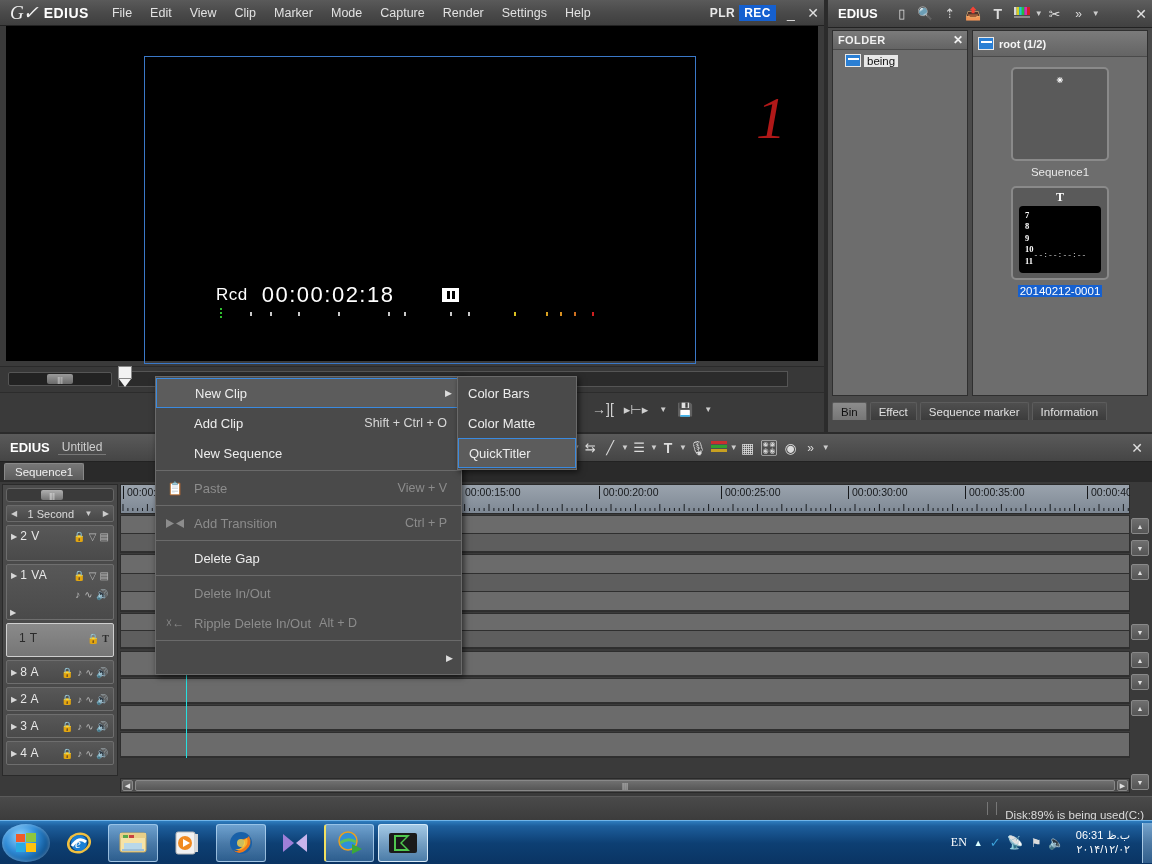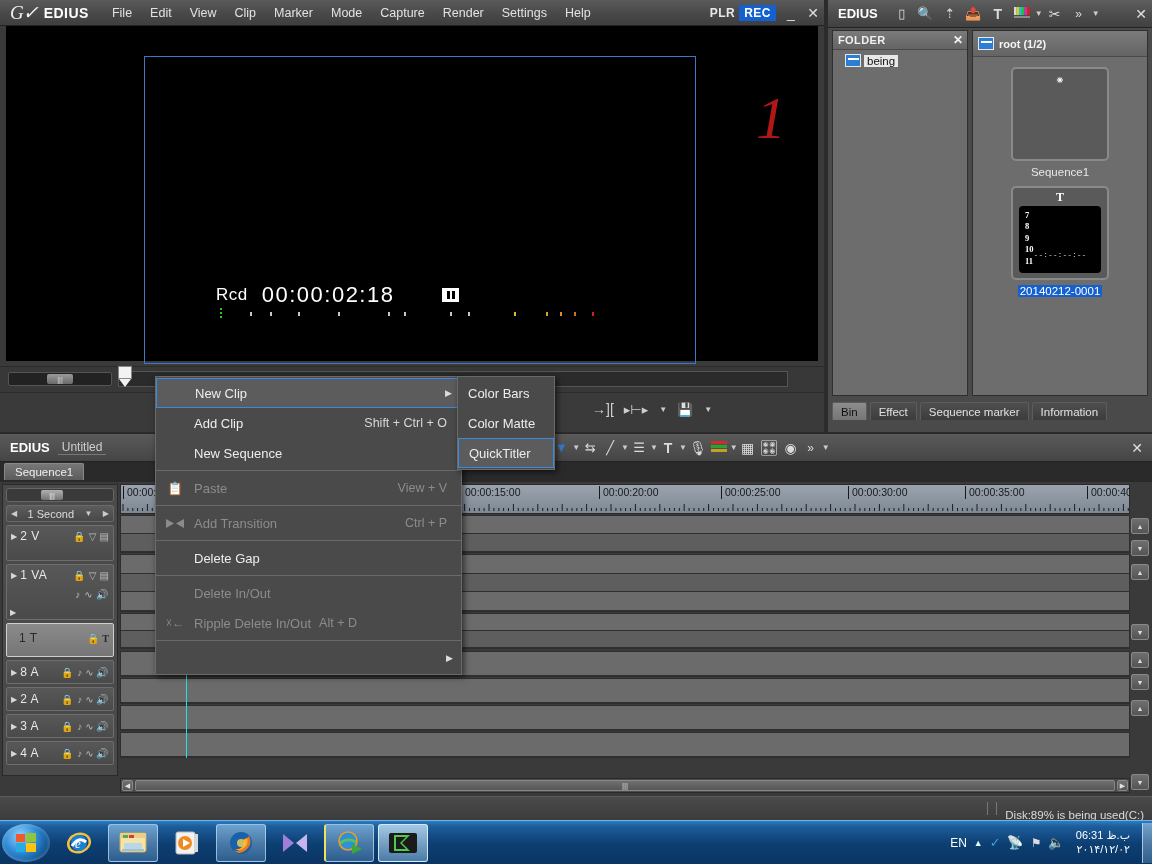--- a/index.html
+++ b/index.html
@@ -196,21 +196,21 @@
      background:radial-gradient(circle at 38% 32%,#8fd2ff 0%,#2e8ad6 42%,#0c4b86 78%,#062f56 100%);
      display:flex; align-items:center; justify-content:center;
      box-shadow:0 0 4px rgba(255,255,255,.4) inset;}
   .tbtn { width:50px; height:38px; margin-left:4px; display:flex; align-items:center; justify-content:center;
      border-radius:3px; }
   .tbtn.open { background:linear-gradient(180deg,rgba(190,225,255,.5),rgba(110,170,220,.35));
      border:1px solid rgba(200,230,255,.65);}
   .tbtn.active { background:linear-gradient(180deg,rgba(215,240,255,.72),rgba(140,195,235,.5));
      border:1px solid rgba(230,245,255,.85);}
   #tray { margin-left:auto; display:flex; align-items:center; gap:7px; padding-right:4px;}
-  #tray .lang { font-size:12px; color:#fff; }
+  #tray .lang { font-size:12px; color:#fff;font-family:Liberation Serif, serif; }
   #clock { display:flex; flex-direction:column; align-items:flex-end; line-height:1.25;
      font-size:11px; color:#fff; padding:0 4px;}
   #showdesk { width:10px; height:40px; margin-left:4px;
      background:linear-gradient(180deg,rgba(220,240,255,.45),rgba(140,190,230,.3));
      border-left:1px solid rgba(210,235,255,.7);}
 
   
   #ctxmenu { left:155px; top:376px; width:307px;
      background:#4a4a4a; border:1px solid #6a6a6a; z-index:90;
      box-shadow:2px 2px 6px rgba(0,0,0,.6); padding:1px 0;}
@@ -218,21 +218,21 @@
      font-size:13px; color:#ededed; cursor:default;}
   .mi .ico { width:38px; display:flex; align-items:center; justify-content:center; }
   .mi .txt { flex:1; }
   .mi .acc { color:#d8d8d8; font-size:12.5px; padding-right:6px;}
   .mi .arrow { font-size:9px; color:#ddd; padding-left:6px;}
   .mi.disabled { color:#8c8c8c; }
   .mi.disabled .acc { color:#8c8c8c; }
   .mi.hl { background:#5c5c5c; border:1px solid #3a8ae0; height:30px; }
   .msep { height:1px; background:#6a6a6a; margin:2px 0; }
 
-  #submenu { left:457px; top:376px; width:98px; background:#4a4a4a;
+  #submenu { left:457px; top:376px; width:120px; background:#4a4a4a;
      border:1px solid #6a6a6a; z-index:95; box-shadow:2px 2px 6px rgba(0,0,0,.6); padding:1px 0;}
   #submenu .mi { padding-left:10px; }
   #submenu .mi.hl { background:#5c5c5c; border:1px solid #3a8ae0; }
 </style>
 </head>
 <body>
 
 <div class="abs" id="player-window"></div>
 
 <div class="abs" id="player-titlebar">

